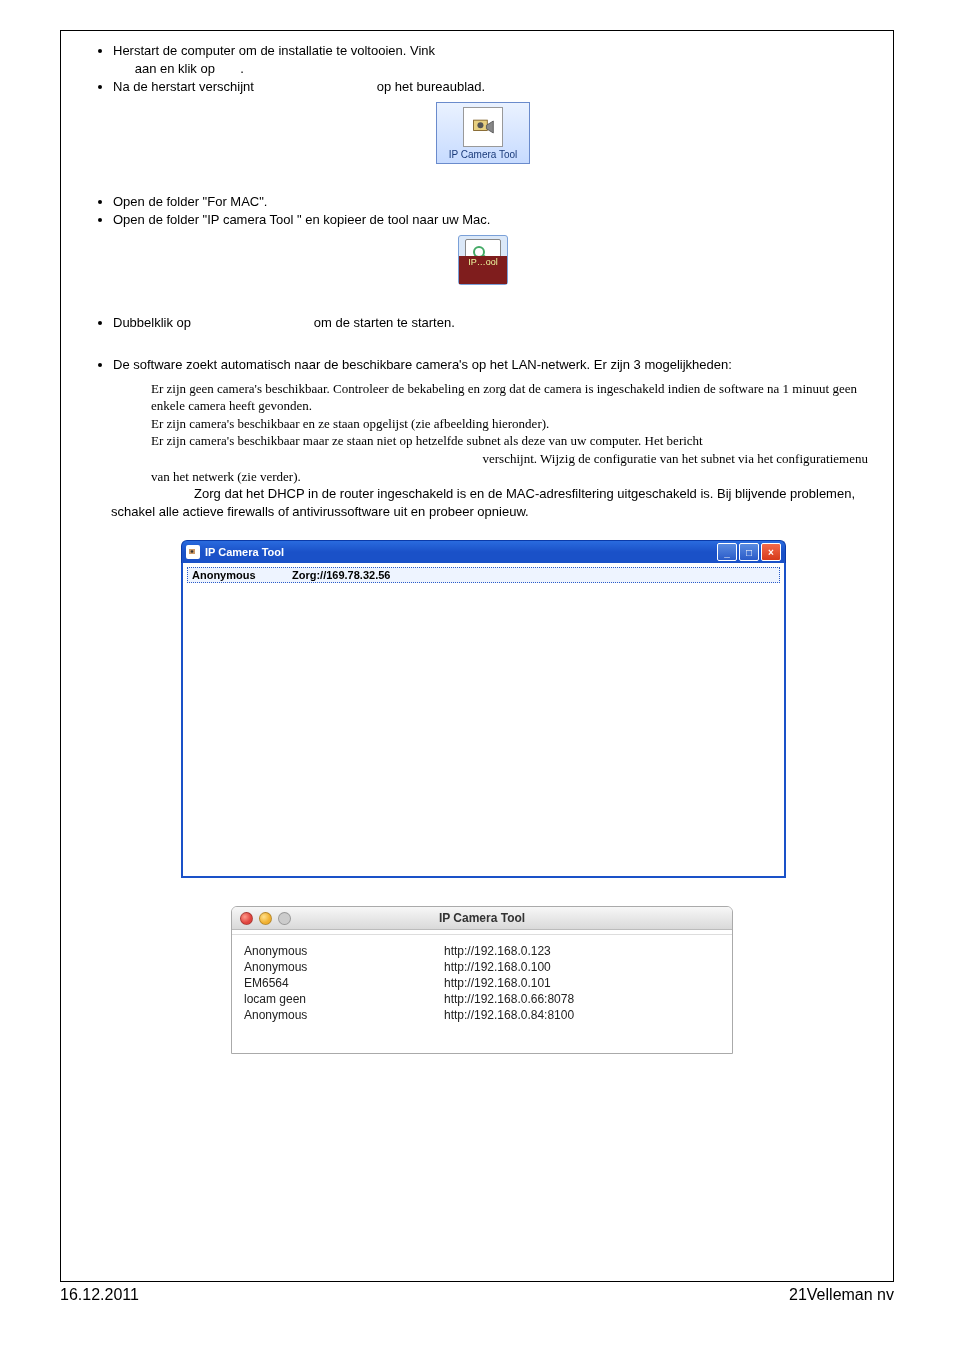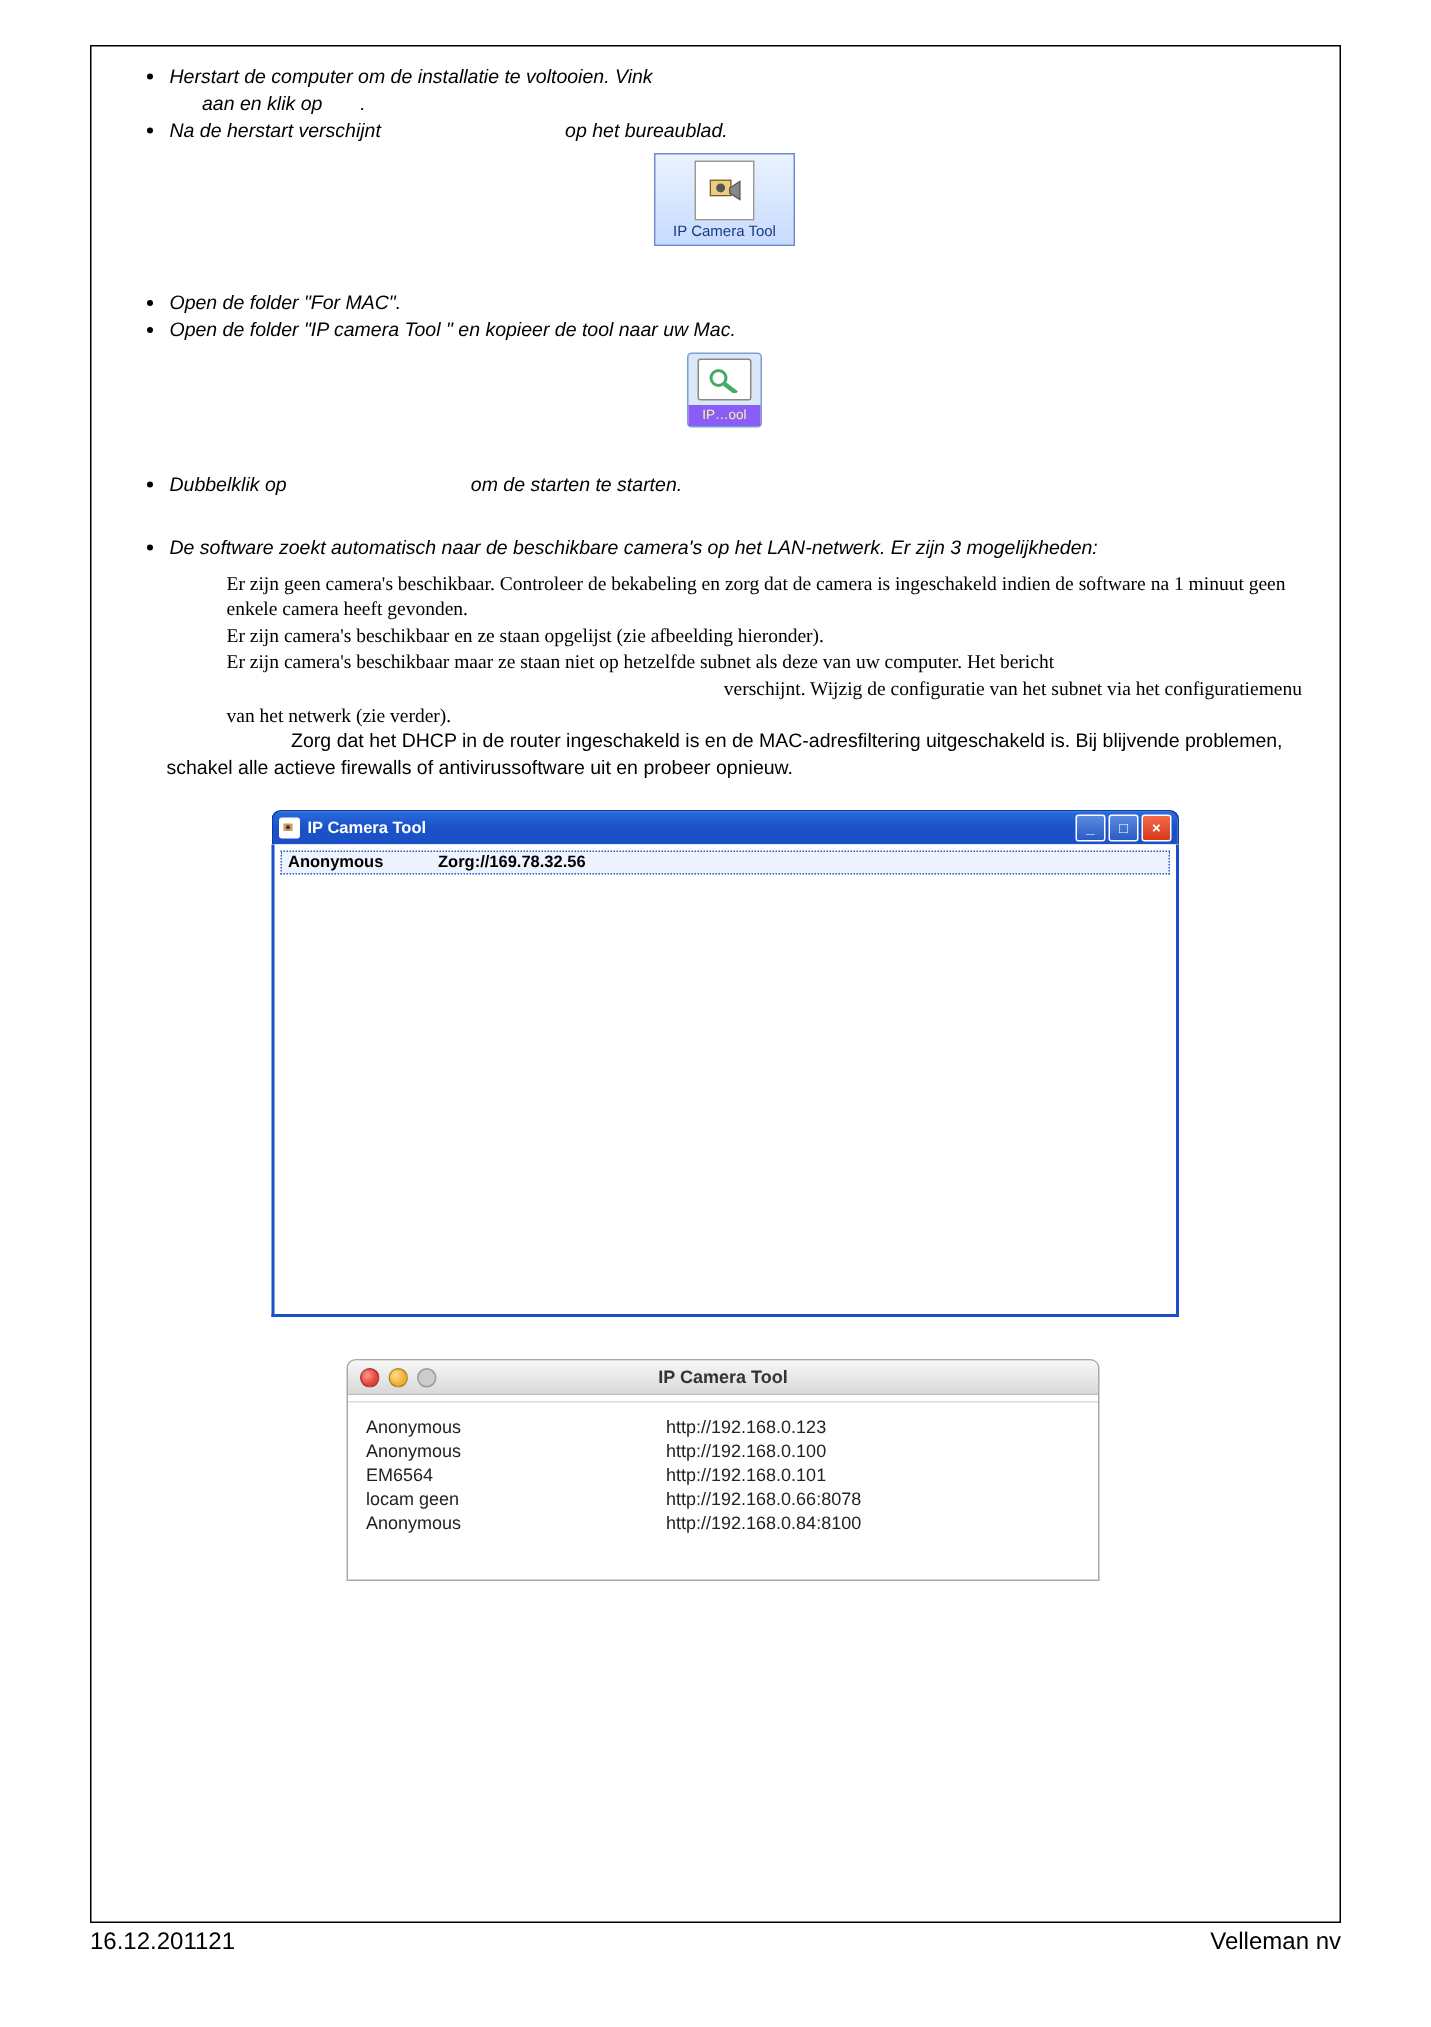--- a/index.html
+++ b/index.html
@@ -16,21 +16,20 @@
     min-height: 1250px;
     padding: 0;
     position: relative;
   }
   .inner {
     padding: 10px 18px 10px 30px;
   }
   ul {
     margin: 0 0 6px 0;
     padding-left: 22px;
-    font-style: italic;
   }
   li {
     margin: 1px 0;
     line-height: 1.35;
   }
   .bold { font-weight: bold; }
   .indent-body {
     margin-left: 20px;
     line-height: 1.35;
     font-family: Liberation Serif, serif;
@@ -70,21 +69,21 @@
     border:1px solid #7aa0d8;
     background:#dbe8f8;
     position:relative;
     border-radius:3px;
   }
   .mac-icon .top {
     width:34px;height:26px;background:#fff;border:1px solid #888;margin:3px auto 0 auto;border-radius:2px;
     display:flex;align-items:center;justify-content:center;
   }
   .mac-icon .bottom {
-    position:absolute;bottom:0;left:0;right:0;height:14px;background:#8b5cf6;color:#eefca0;font-size:9px;text-align:center;line-height:12px;
+    position:absolute;bottom:0;left:0;right:0;height:28px;background:#7f1d1d;color:#eefca0;font-size:9px;text-align:center;line-height:12px;
   }
   .spacer { height: 18px; }
   .spacer-sm { height: 10px; }
 
   
   .xp-window {
     width: 605px;
     margin: 10px 0 0 90px;
   }
   .xp-title {
@@ -165,21 +164,21 @@
   .mac-body table { border-collapse: collapse; }
   .mac-body td { padding: 1px 0; }
   .mac-body td.col1 { width: 200px; }
 
   .footer-row {
     display:flex;
     justify-content: space-between;
     font-size: 16px;
     margin-top:4px;
   }
-  .footer-row .center { text-align:left;flex:1; }
+  .footer-row .center { text-align:right;flex:1; }
   .little-svg { width:28px;height:24px; }
 </style>
 </head>
 <body>
 
 <div class="content-frame">
   <div class="inner">
 
     <ul>
       <li>

